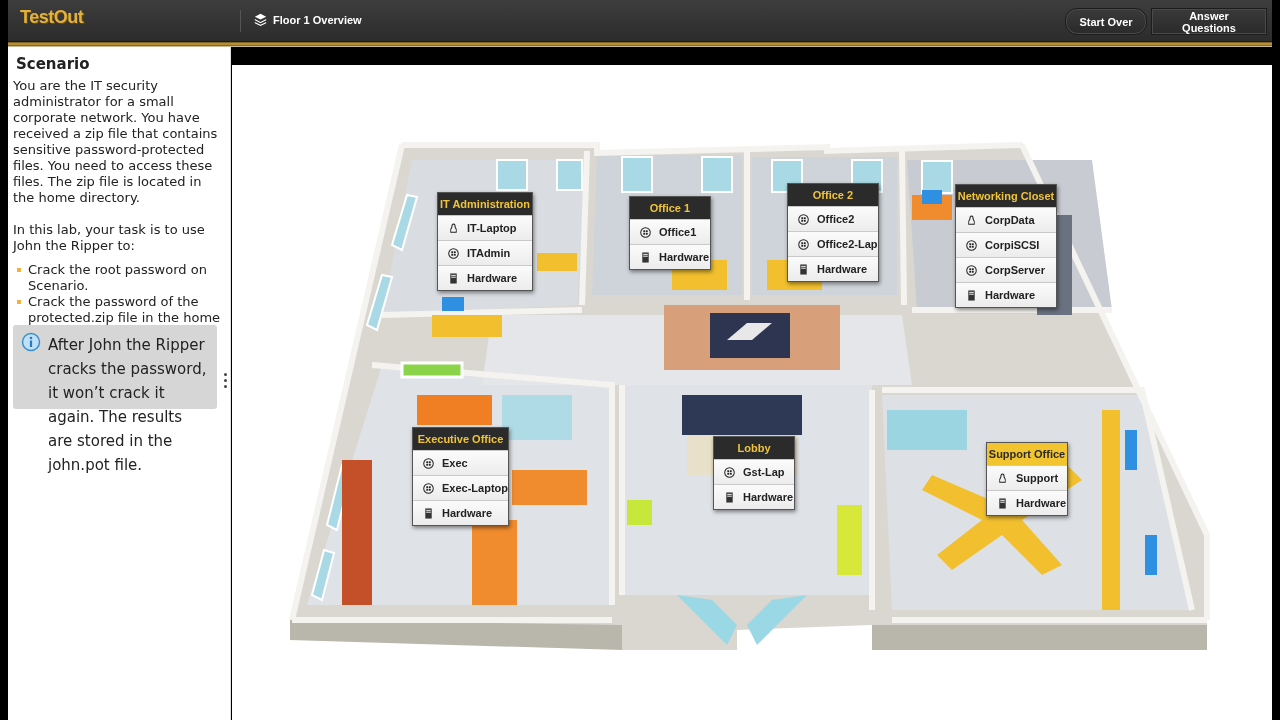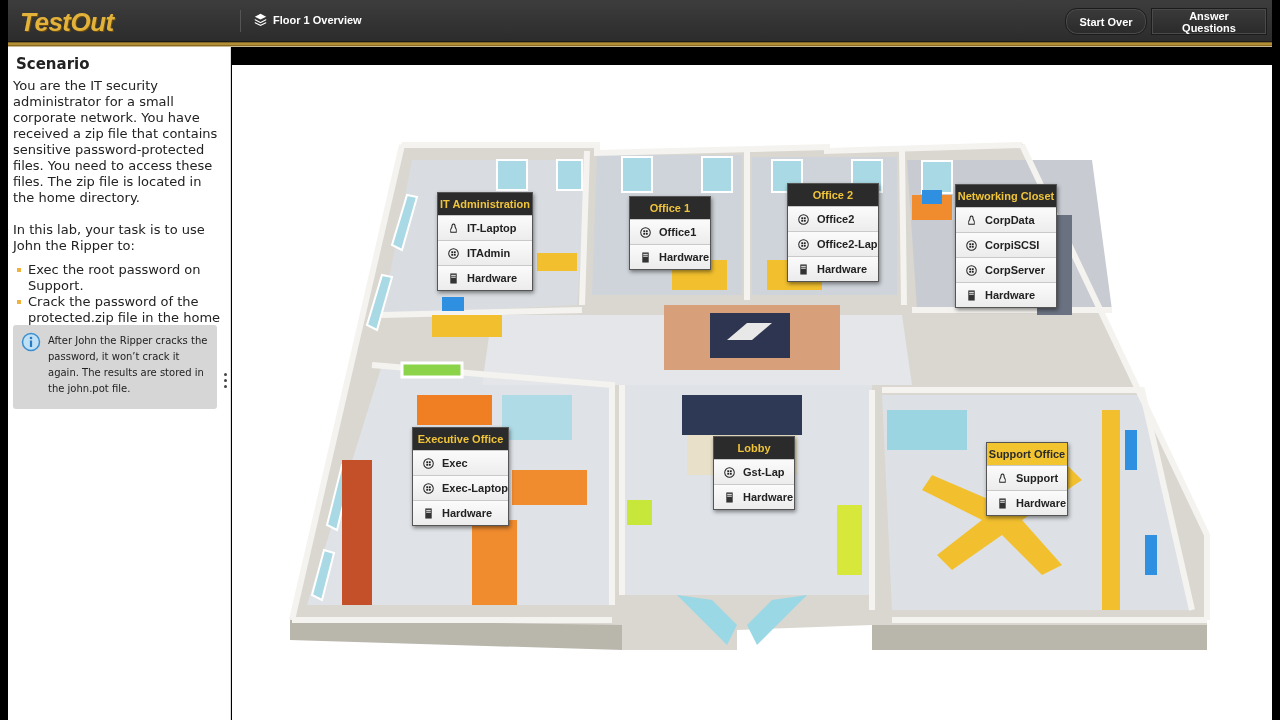--- a/index.html
+++ b/index.html
@@ -10,21 +10,21 @@
   #topbar {
     position: absolute; left: 8px; top: 0; width: 1264px; height: 42px;
     background: linear-gradient(#3d3d3d, #2c2c2c);
     border-bottom: 1px solid #1a1a1a;
   }
   #topbar-stripe {
     position: absolute; left: 8px; top: 42px; width: 1264px; height: 5px;
     background: linear-gradient(#6b5420 0, #c9a13a 40%, #8a6a22 70%, #e9e2cf 100%);
   }
   #logo {
-    position: absolute; left: 12px; top: 7px; font-size: 26px; font-weight: bold; font-style: italic;
+    position: absolute; left: 12px; top: 7px; font-size: 18px; font-weight: bold; 
     color: #e2b23b; letter-spacing: -0.5px;
     text-shadow: 1px 1px 0 #6b4b10;
   }
   #topbar-sep { position: absolute; left: 232px; top: 10px; width: 1px; height: 22px; background: #555; }
   #floor-label {
     position: absolute; left: 246px; top: 13px; color: #fff; font-size: 11px; font-weight: bold;
     display: flex; align-items: center; gap: 6px;
   }
   #floor-label svg { width: 13px; height: 13px; }
   .tb-btn {
@@ -44,21 +44,21 @@
   }
   #scenario-title { position: absolute; left: 8px; top: 8px; font-size: 15px; font-weight: bold; color: #222; text-align: center; }
   #scenario-body { position: absolute; left: 5px; top: 31px; width: 212px; font-size: 13px; line-height: 16px; }
   #scenario-body p { margin-bottom: 16px; }
   #task-list { list-style: none; margin-top: -8px; }
   #task-list li { position: relative; padding-left: 15px; margin-bottom: 0; }
   #task-list li::before { content: ""; position: absolute; left: 4px; top: 6px; width: 4px; height: 4px; background: #f0b23a; }
   #note {
     position: absolute; left: 5px; top: 278px; width: 204px; height: 84px;
     background: #d6d6d6; border-radius: 3px; padding: 8px 6px 0 35px;
-    font-size: 10px; line-height: 16px; color: #222;
+    font-size: 15px; line-height: 24px; color: #222;
   }
   #info-icon { position: absolute; left: 8px; top: 7px; width: 20px; height: 20px; }
   #grip { position: absolute; left: 214px; top: 326px; width: 6px; height: 20px; display: flex; flex-direction: column; gap: 3px; align-items: center; }
   #grip span { width: 3px; height: 3px; background: #444; border-radius: 50%; display: block; }
 
   
   #main { position: absolute; left: 232px; top: 65px; width: 1040px; height: 673px; background: #fff; overflow: hidden; }
   #floorplan { position: absolute; left: 0; top: 0; width: 1040px; height: 673px; }
 
   
@@ -97,21 +97,21 @@
   <button id="answer-q" class="tb-btn">Answer Questions</button>
 </div>
 <div id="topbar-stripe"></div>
 
 <div id="sidebar">
   <div id="scenario-title">Scenario</div>
   <div id="scenario-body">
     <p>You are the IT security administrator for a small corporate network. You have received a zip file that contains sensitive password-protected files. You need to access these files. The zip file is located in the home directory.</p>
     <p>In this lab, your task is to use John the Ripper to:</p>
     <ul id="task-list">
-      <li>Exec the root password on Support.</li>
+      <li>Crack the root password on Scenario.</li>
       <li>Crack the password of the protected.zip file in the home directory on IT-Laptop.</li>
     </ul>
   </div>
   <div id="note">
     <svg id="info-icon" viewBox="0 0 20 20">
       <circle cx="10" cy="10" r="8.5" fill="#bfe0f5" stroke="#3a8fd0" stroke-width="1.5"></circle>
       <circle cx="10" cy="6" r="1.3" fill="#2a7ac0"></circle>
       <rect x="8.9" y="8.5" width="2.2" height="6.5" fill="#2a7ac0"></rect>
     </svg>
     <span>After John the Ripper cracks the password, it won’t crack it again. The results are stored in the john.pot file.</span>

